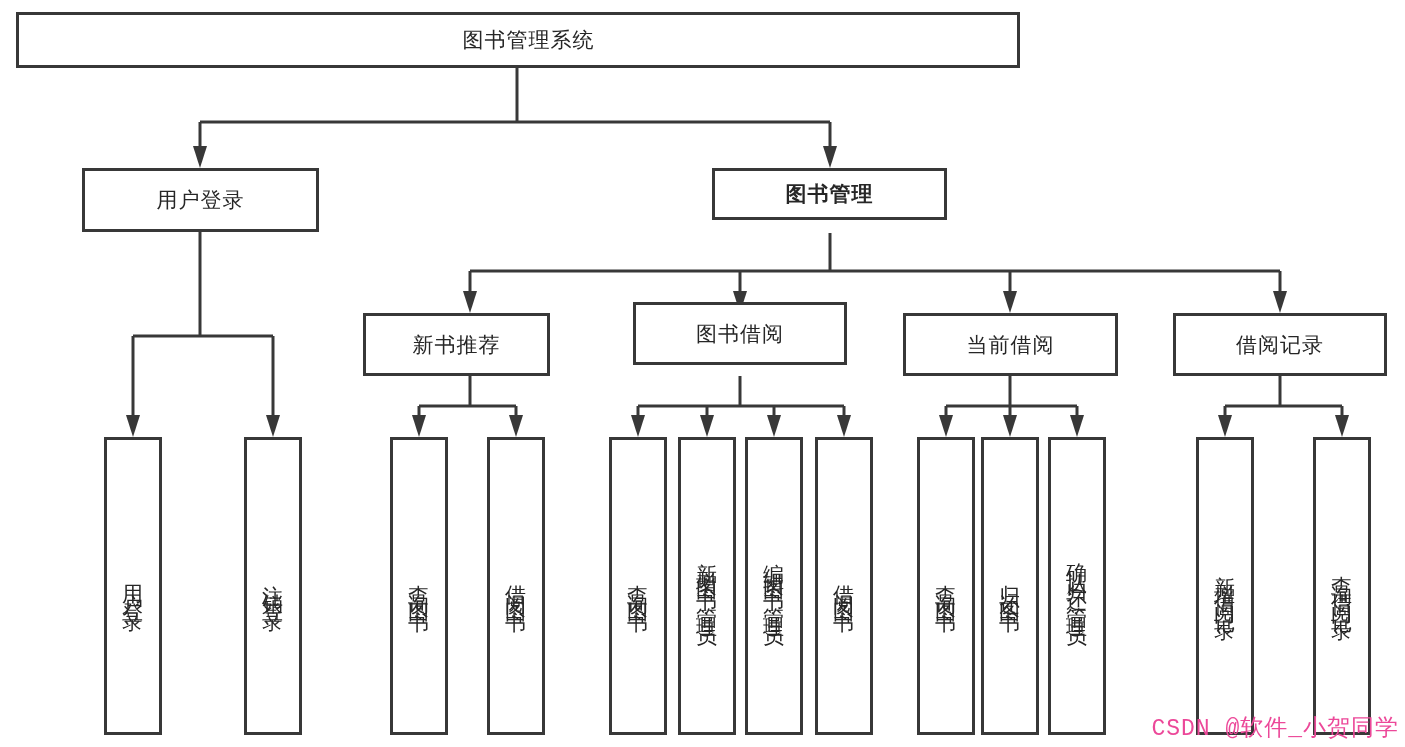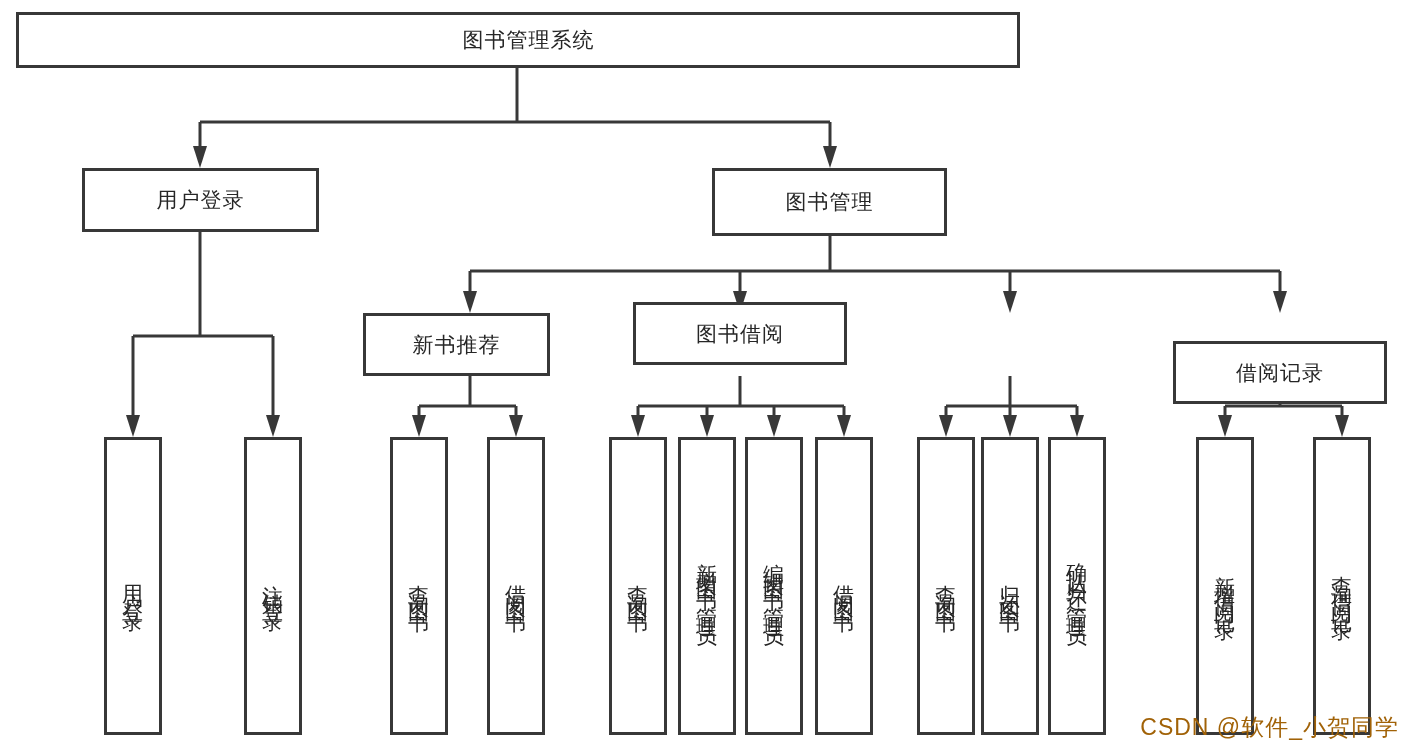--- a/index.html
+++ b/index.html
@@ -41,23 +41,24 @@
     letter-spacing: 9px;
     line-height: 1.1;
     font-size: 21px;
   }
   .watermark {
     position: absolute;
     top: 712px;
     right: 6px;
     z-index: 5;
     font-size: 23px;
-    color: #a16207;
+    color: #ec4899;
     letter-spacing: 1px;
     white-space: nowrap;
+    font-family: Liberation Mono, monospace;
   }
 </style>
 </head>
 <body>
 
 <div class="stage">
 
   <svg class="connectors" width="1405" height="747" viewBox="0 0 1405 747" xmlns="http://www.w3.org/2000/svg">
     <g stroke="#383838" stroke-width="3" fill="none">
 
@@ -124,25 +125,26 @@
       <polygon points="1003,415 1017,415 1010,437"></polygon>
       <polygon points="1070,415 1084,415 1077,437"></polygon>
       <polygon points="1218,415 1232,415 1225,437"></polygon>
       <polygon points="1335,415 1349,415 1342,437"></polygon>
     </g>
   </svg>
 
   <div class="node" style="left:16px; top:12px; width:1004px; height:56px;padding-left:21px;">图书管理系统</div>
 
   <div class="node hnode" style="left:82px; top:168px; width:237px; height:64px;">用户登录</div>
-  <div class="node hnode" style="left:712px; top:168px; width:235px; height:68px;">图书管理</div>
+  <div class="node hnode" style="left:712px; top:168px; width:235px; height:52px;font-weight:bold;">图书管理</div>
 
   <div class="node hnode" style="left:363px; top:313px; width:187px;">新书推荐</div>
   <div class="node hnode" style="left:633px; top:302px; width:214px;">图书借阅</div>
-  <div class="node hnode" style="left:1173px; top:313px; width:214px;margin-top:28px;">借阅记录</div>
+  <div class="node hnode" style="left:903px; top:313px; width:215px;">当前借阅</div>
+  <div class="node hnode" style="left:1173px; top:313px; width:214px;">借阅记录</div>
 
   <div class="node vnode" style="left:104px;">用户登录</div>
   <div class="node vnode" style="left:244px;">注销登录</div>
 
   <div class="node vnode" style="left:390px;">查询图书</div>
   <div class="node vnode" style="left:487px;">借阅图书</div>
 
   <div class="node vnode" style="left:609px;">查询图书</div>
   <div class="node vnode" style="left:678px;">新增图书（管理员）</div>
   <div class="node vnode" style="left:745px;">编辑图书（管理员）</div>

